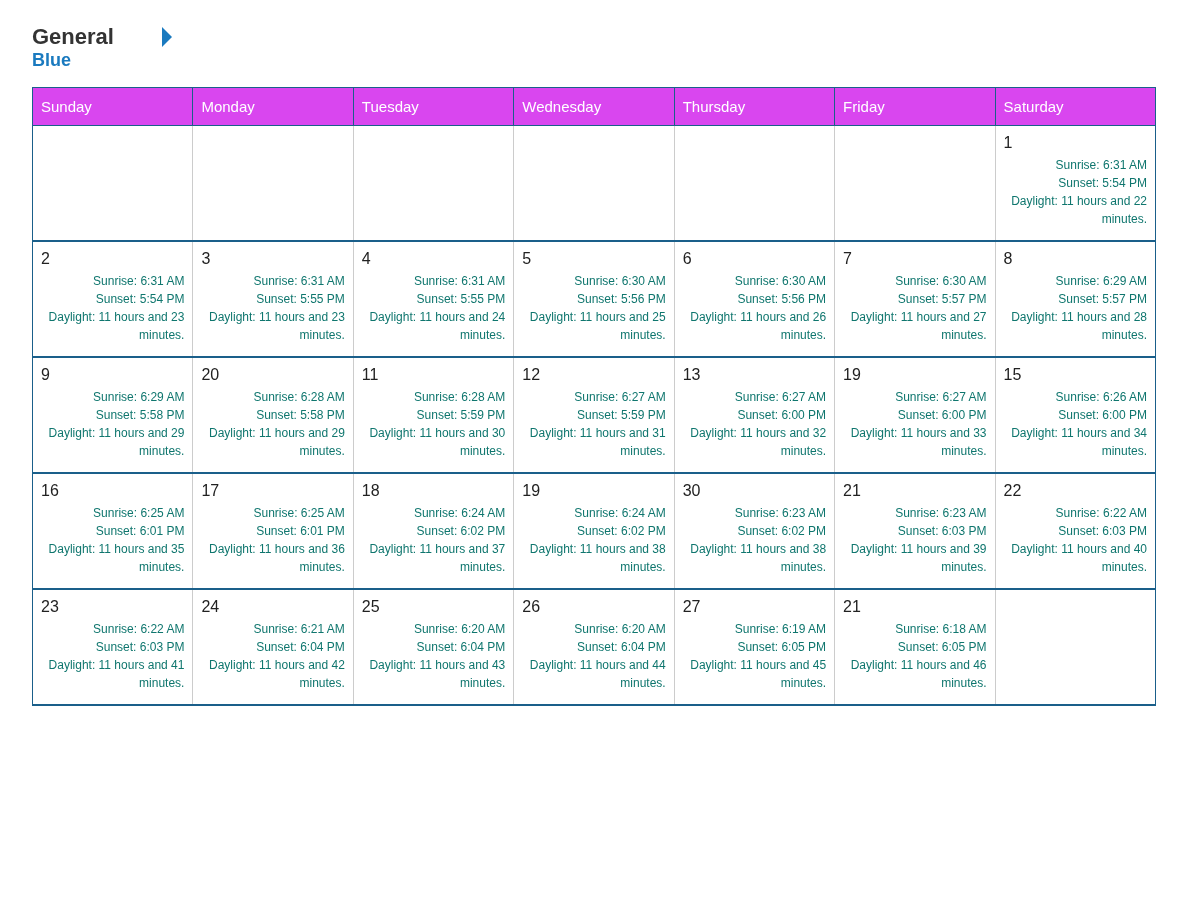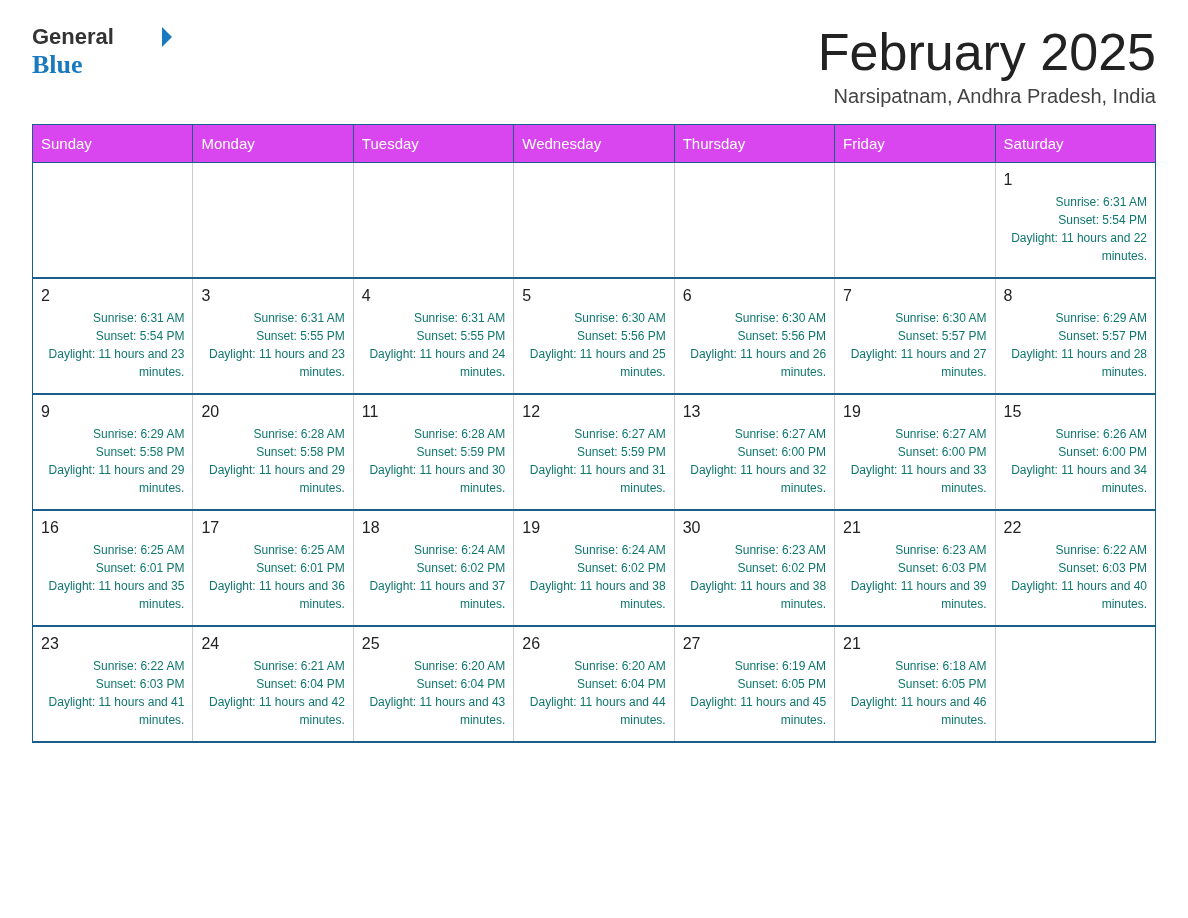--- a/index.html
+++ b/index.html
@@ -24,24 +24,23 @@
     .logo-text-general {
       font-size: 22px;
       font-weight: bold;
       color: #333;
       letter-spacing: 0;
       display: flex;
       align-items: center;
       gap: 46px;
     }
     .logo-text-blue {
-      font-size: 26px;
+      font-size: 18px;
       font-weight: bold;
       color: #1a7abf;
-      font-family: Liberation Serif, serif;
     }
     .logo-arrow {
       width: 0;
       height: 0;
       border-left: 10px solid #1a7abf;
       border-top: 10px solid transparent;
       border-bottom: 10px solid transparent;
       display: inline-block;
       margin-left: 2px;
       vertical-align: middle;
@@ -119,24 +118,20 @@
 </head>
 <body>
 
 <div class="header">
   <div class="logo">
     <div class="logo-text-general">
       <span>General</span>
         <span class="logo-arrow"></span>
     </div>
     <div class="logo-text-blue">Blue</div>
-  </div>
-  <div class="title-block">
-    <div class="month-title">February 2025</div>
-    <div class="subtitle">Narsipatnam, Andhra Pradesh, India</div>
   </div>
 </div>
 
 <table class="calendar">
   <thead>
     <tr>
     <th>Sunday</th>
         <th>Monday</th>
         <th>Tuesday</th>
         <th>Wednesday</th>

